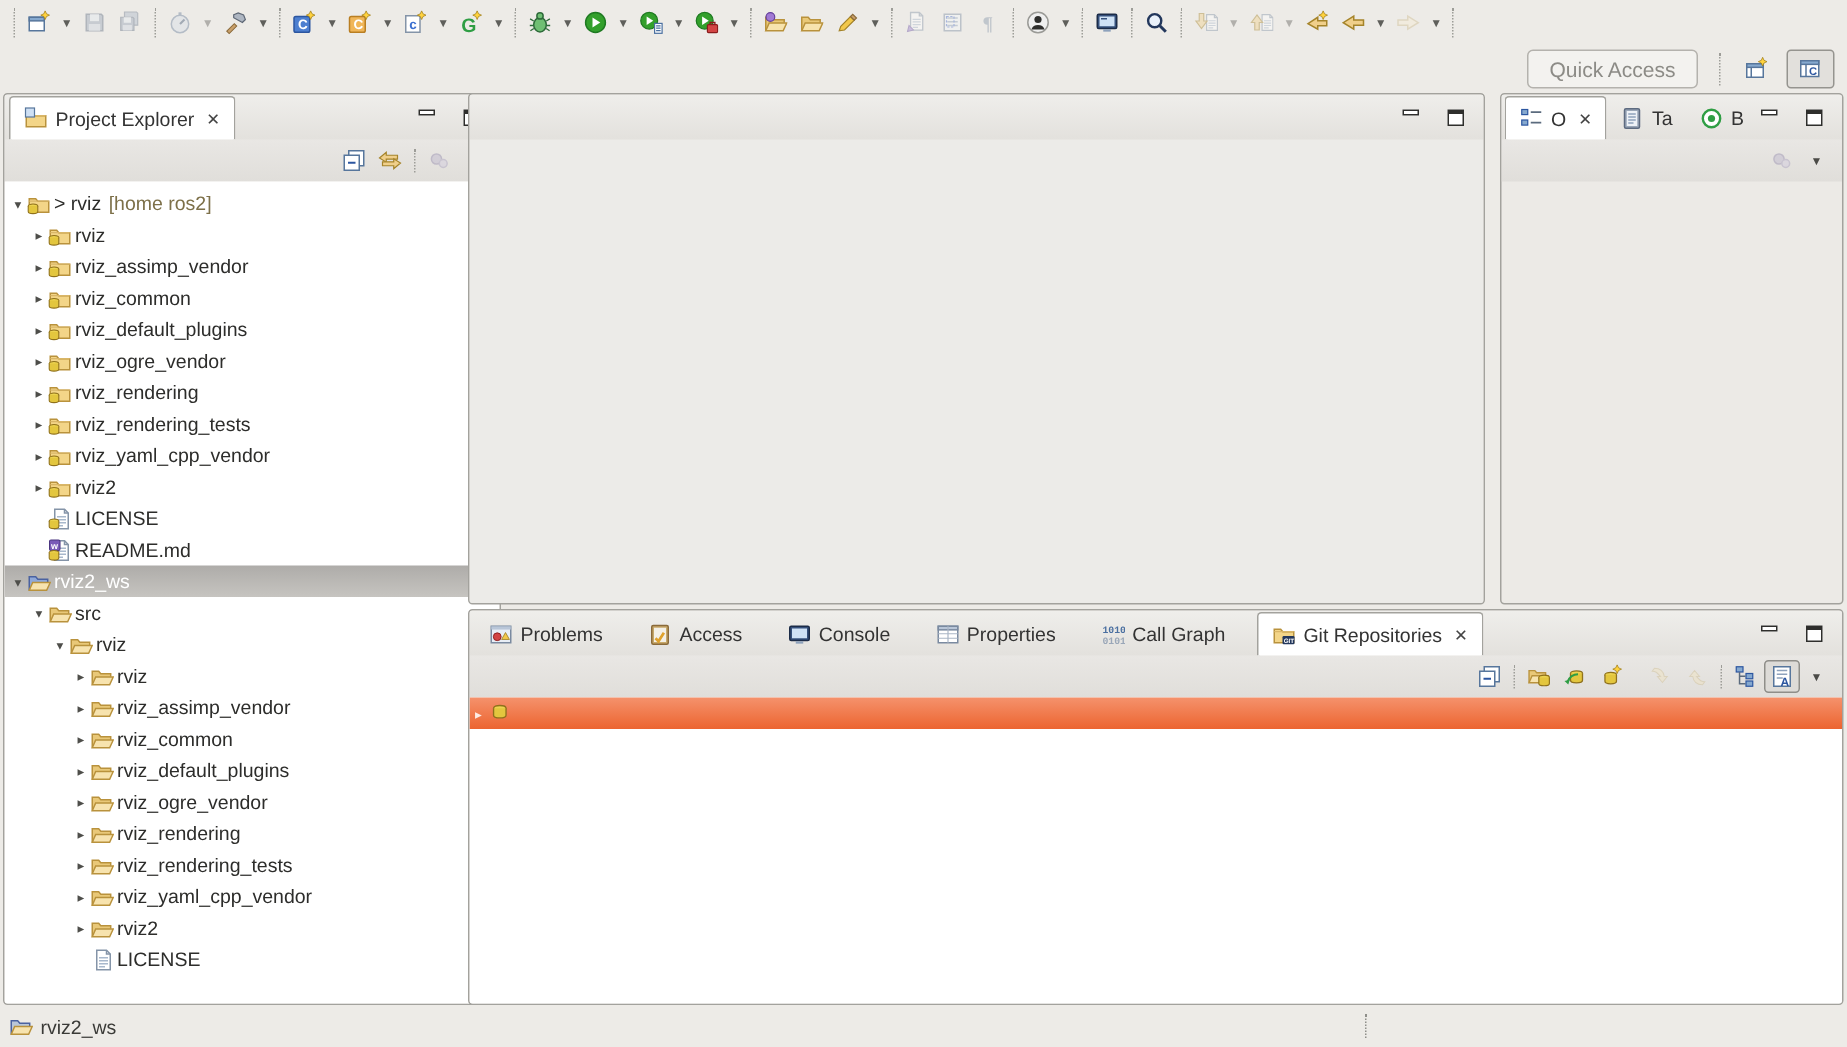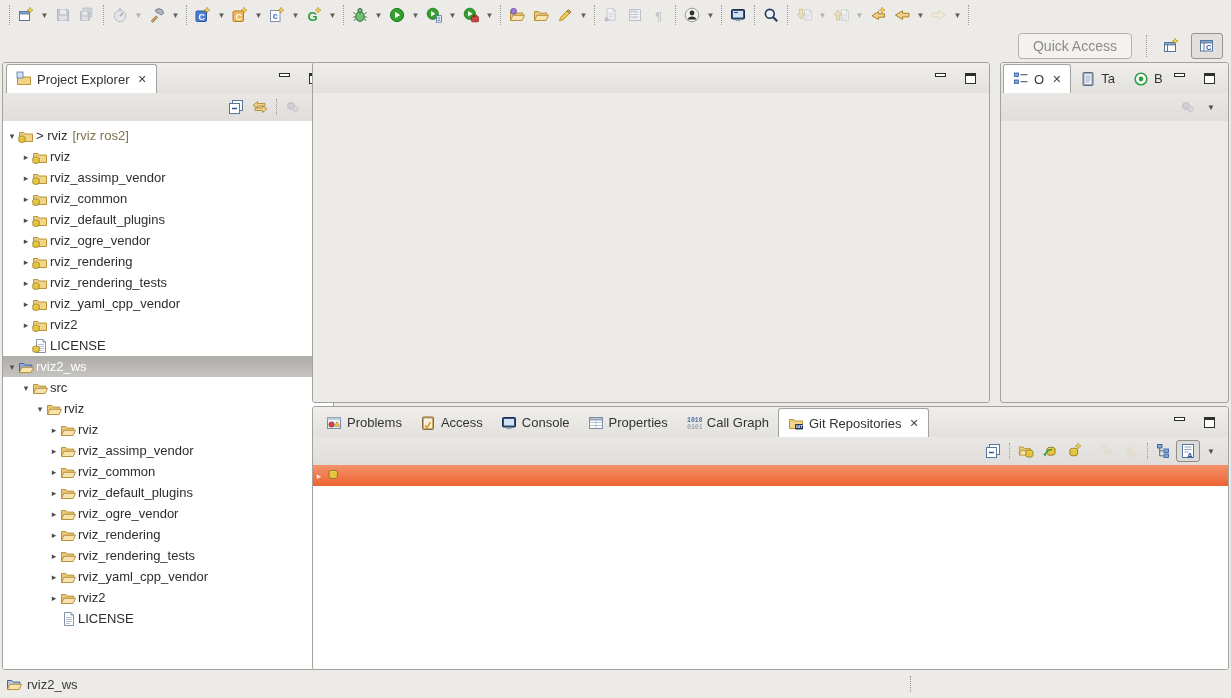--- a/index.html
+++ b/index.html
@@ -51,21 +51,21 @@
   .trow.sel { background:linear-gradient(#aeaca9,#c6c4c0); color:#fff; }
   .d0{padding-left:3px;} .d1{padding-left:17px;} .d2{padding-left:31px;} .d3{padding-left:45px;}
 
   
   .outline-msg { padding:8px 7px; font-size:13px; color:#6e6d69; background:#eceae6; }
 
   
   .ebody { height:311px; background:#ecebe8; }
 
   
-  .btabs { display:flex; align-items:flex-end; height:30px; padding-left:4px; }
+  .btabs { display:flex; align-items:flex-end; height:30px; padding-left:4px;gap:12px; }
   .bcontent { background:#fff; height:206px; }
   .gitrow { height:21px; display:flex; align-items:center; background:linear-gradient(#f5926c,#ec6430); color:#fff; font-size:13px; white-space:nowrap; }
   .gitrow .tw { width:12px; font-size:9px; color:rgba(255,255,255,.85); text-align:center; }
   .gitrow .ti { width:17px; height:16px; }
 
   
   .status { position:absolute; left:0; top:670px; width:1231px; height:28px; display:flex; align-items:center; padding-left:6px; font-size:13px; color:#3a3a37; gap:5px; }
   .shandle { position:absolute; left:910px; top:676px; height:16px; border-left:1px dotted #8f8f8a; }
 </style>
 </head>
@@ -438,21 +438,21 @@
             <svg viewBox="0 0 16 16" width="16" height="16" xmlns="http://www.w3.org/2000/svg">
               <path d="M1.5 13.5v-9h4.3l1.4 1.6h7.3v7.4z" fill="#f3d588" stroke="#b9923c"></path>
               <path d="M1.5 6.1h13" stroke="#d9b668" stroke-width="0.8"></path>
               <g transform="translate(0.5,8)">
                 <ellipse cx="3.5" cy="1.4" rx="3.2" ry="1.4" fill="#ecd34f" stroke="#8f711c" stroke-width="0.7"></ellipse>
                 <path d="M0.3 1.4v3.6a3.2 1.4 0 0 0 6.4 0V1.4" fill="#e3c63e" stroke="#8f711c" stroke-width="0.7"></path>
               </g>
             </svg>
           </span>
           <span class="tl">&gt; rviz</span>
-          <span class="td">[rviz ros2]</span>
+          <span class="td">[home ros2]</span>
         </div>
       <div class="trow d1">
           <span class="tw">▸</span>
           <span class="ti" style="display: inline-flex; width: 16px; height: 16px;">
             <svg viewBox="0 0 16 16" width="16" height="16" xmlns="http://www.w3.org/2000/svg">
               <path d="M1.5 13.5v-9h4.3l1.4 1.6h7.3v7.4z" fill="#f3d588" stroke="#b9923c"></path>
               <path d="M1.5 6.1h13" stroke="#d9b668" stroke-width="0.8"></path>
               <g transform="translate(0.5,8)">
                 <ellipse cx="3.5" cy="1.4" rx="3.2" ry="1.4" fill="#ecd34f" stroke="#8f711c" stroke-width="0.7"></ellipse>
                 <path d="M0.3 1.4v3.6a3.2 1.4 0 0 0 6.4 0V1.4" fill="#e3c63e" stroke="#8f711c" stroke-width="0.7"></path>
@@ -582,20 +582,39 @@
                 <path d="M10 1.5v2.5h2.5" fill="none" stroke="#8494a8"></path>
                 <path d="M5 6.5h6M5 8.5h6M5 10.5h6M5 12.5h4" stroke="#a8b8cc" stroke-width="0.9"></path>
               </g>
               <g transform="translate(0.5,8)">
                 <ellipse cx="3.5" cy="1.4" rx="3.2" ry="1.4" fill="#ecd34f" stroke="#8f711c" stroke-width="0.7"></ellipse>
                 <path d="M0.3 1.4v3.6a3.2 1.4 0 0 0 6.4 0V1.4" fill="#e3c63e" stroke="#8f711c" stroke-width="0.7"></path>
               </g>
             </svg>
           </span>
           <span class="tl">LICENSE</span>
+        </div>
+      <div class="trow d1">
+          <span class="tw"></span>
+          <span class="ti" style="display: inline-flex; width: 16px; height: 16px;">
+            <svg viewBox="0 0 16 16" width="16" height="16" xmlns="http://www.w3.org/2000/svg">
+              <g transform="translate(1,0)">
+                <path d="M3.5 1.5h6.5l2.5 2.5v10.5h-9z" fill="#fff" stroke="#8494a8"></path>
+                <path d="M10 1.5v2.5h2.5" fill="none" stroke="#8494a8"></path>
+                <path d="M5 6.5h6M5 8.5h6M5 10.5h6M5 12.5h4" stroke="#a8b8cc" stroke-width="0.9"></path>
+              </g>
+              <rect x="1" y="1" width="7" height="7" rx="1" fill="#7a5ab8" stroke="#4a3580" stroke-width="0.7"></rect>
+              <text x="2" y="7" font-size="6" font-weight="bold" fill="#fff" font-family="Liberation Sans, sans-serif">w</text>
+              <g transform="translate(0.5,8)">
+                <ellipse cx="3.5" cy="1.4" rx="3.2" ry="1.4" fill="#ecd34f" stroke="#8f711c" stroke-width="0.7"></ellipse>
+                <path d="M0.3 1.4v3.6a3.2 1.4 0 0 0 6.4 0V1.4" fill="#e3c63e" stroke="#8f711c" stroke-width="0.7"></path>
+              </g>
+            </svg>
+          </span>
+          <span class="tl">README.md</span>
         </div>
       <div class="trow d0 sel">
           <span class="tw">▾</span>
           <span class="ti" style="display: inline-flex; width: 16px; height: 16px;">
             <svg viewBox="0 0 16 16" width="16" height="16" xmlns="http://www.w3.org/2000/svg">
               <path d="M1.5 13.5v-9h4.3l1.4 1.6h6.6v2" fill="#8fa8d8" stroke="#4a62a0"></path>
               <path d="M1.5 13.5l2.3-5.2h11.7l-2.4 5.2z" fill="#f7e3ae" stroke="#b9923c"></path>
             </svg>
           </span>
           <span class="tl">rviz2_ws</span>

